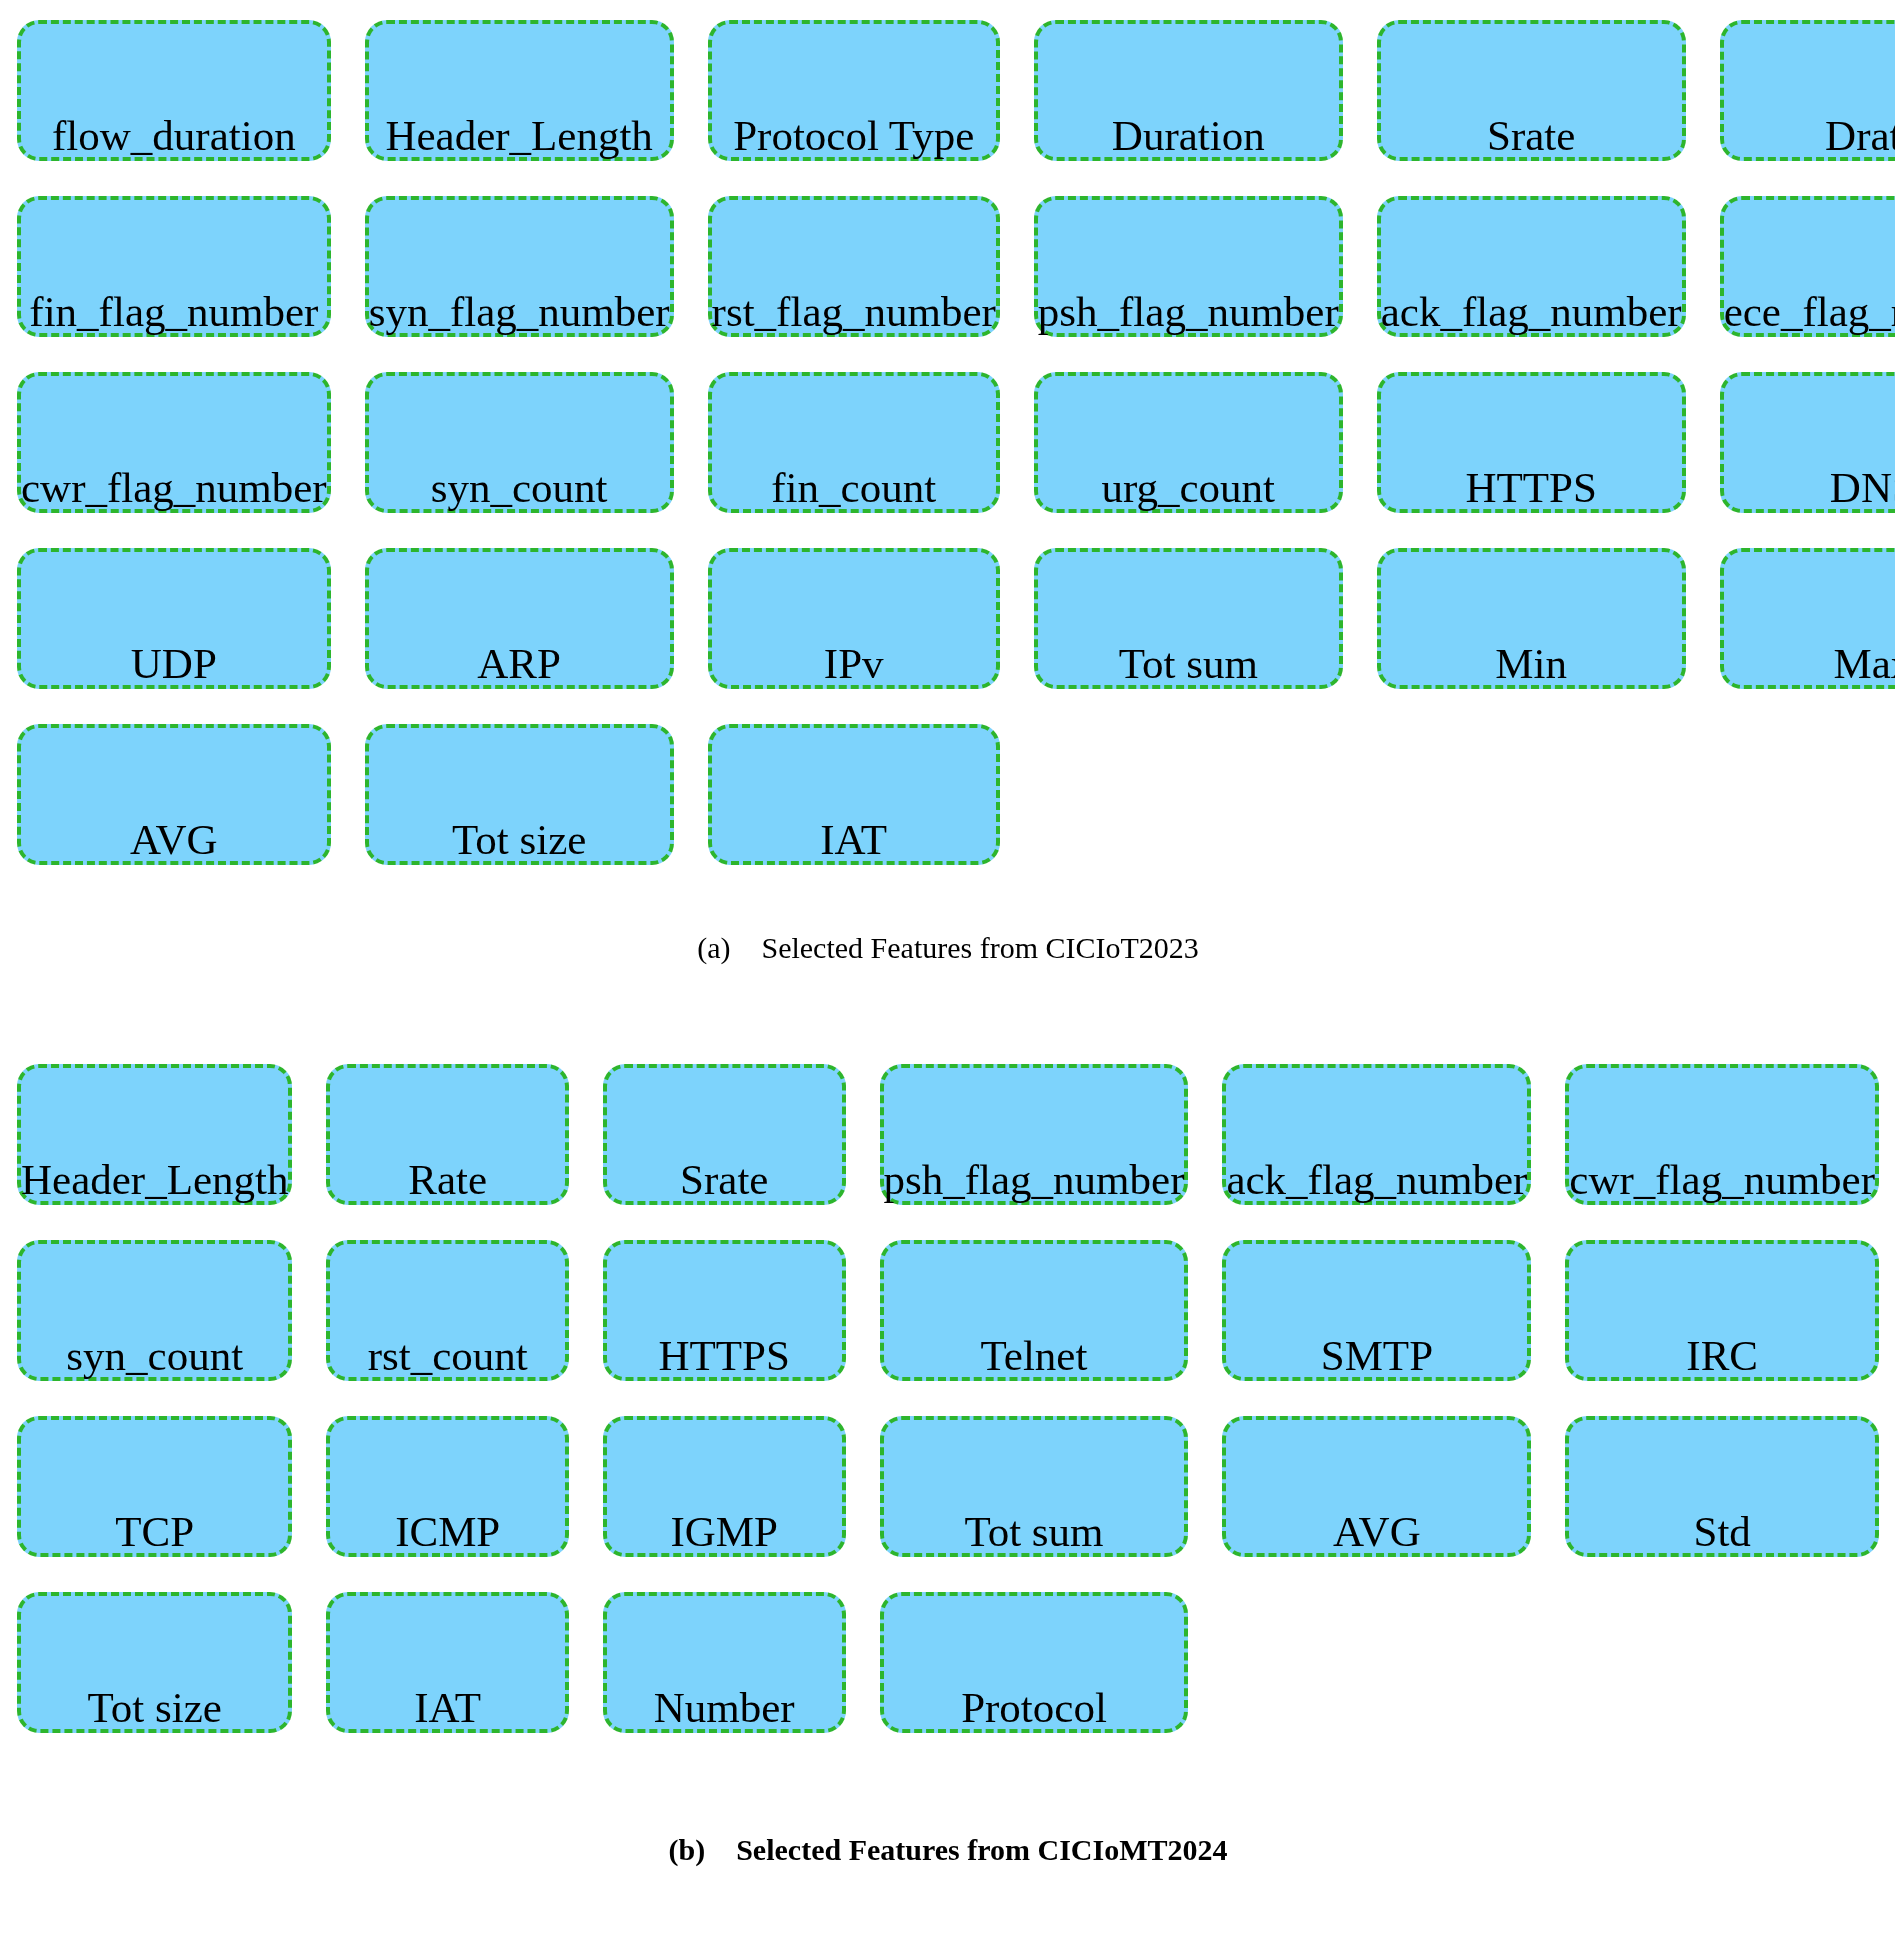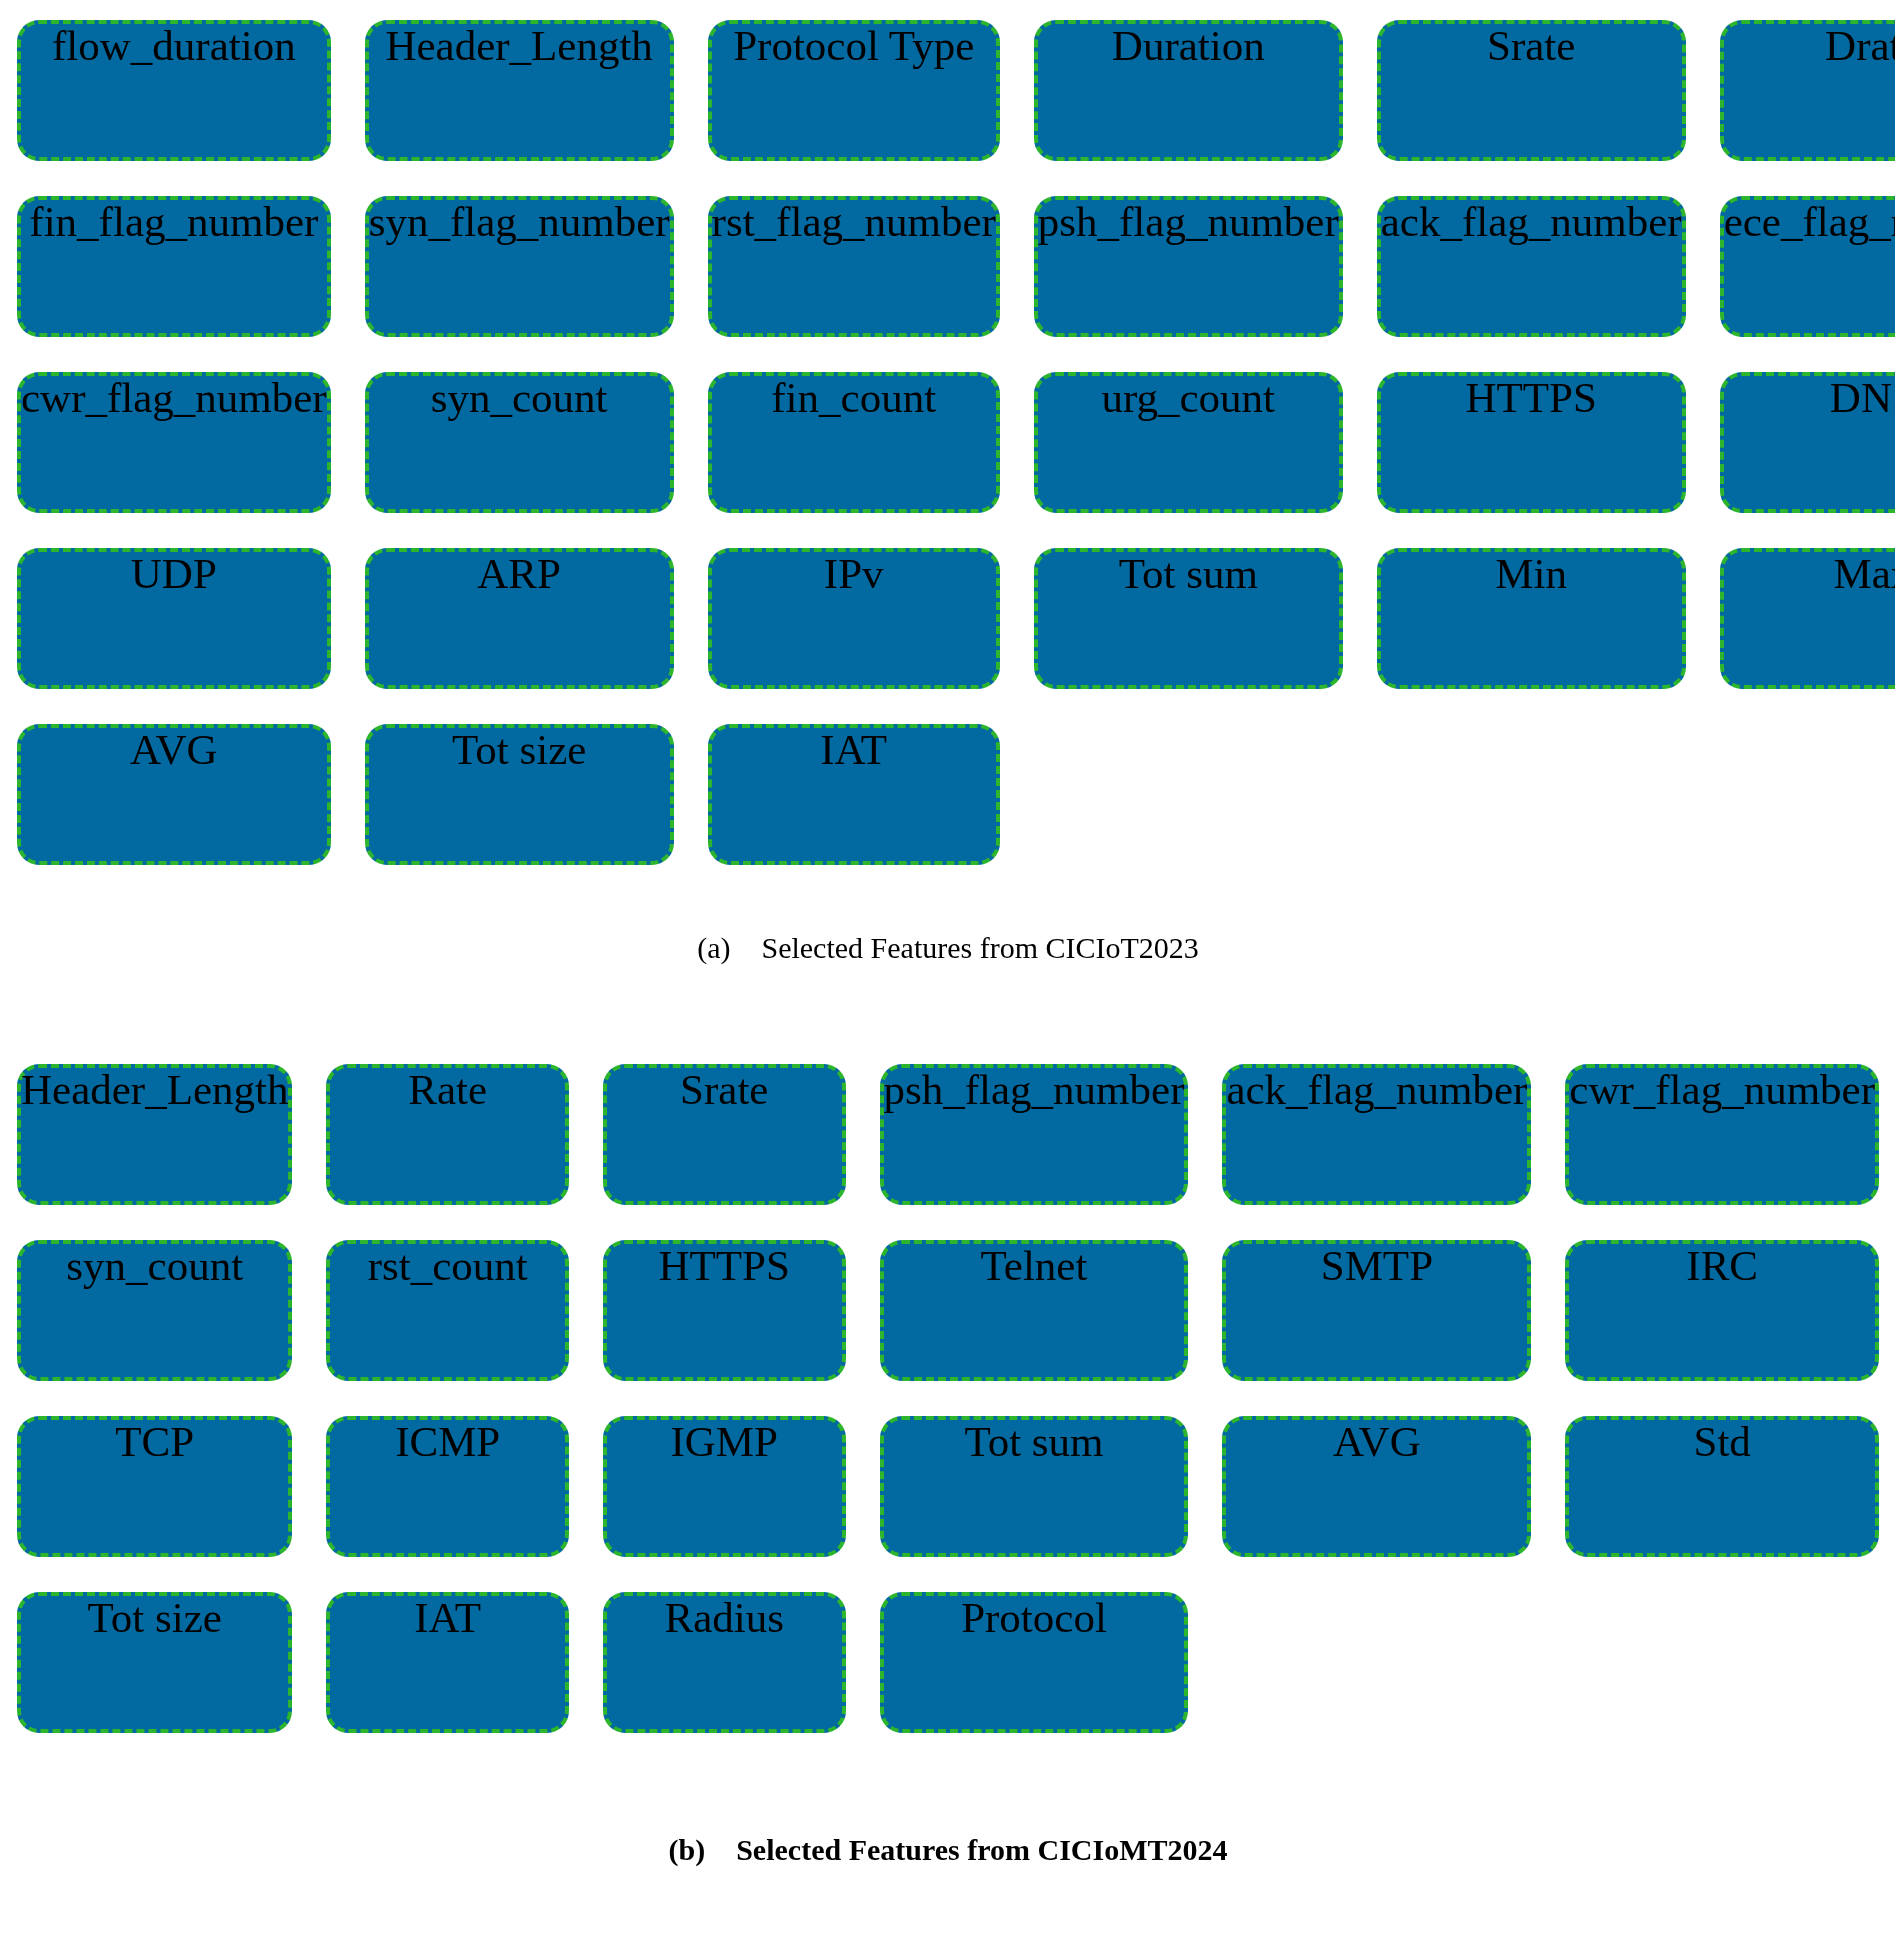--- a/index.html
+++ b/index.html
@@ -23,23 +23,23 @@
     grid-template-columns: repeat(6, 1fr);
     column-gap: 34px;
     row-gap: 35px;
   }
   .feature-box {
     height: 141px;
     box-sizing: border-box;
     border: 4.3px dashed var(--green);
     border-radius: 22px;
     display: flex;
-    align-items: flex-start;
+    align-items: flex-end;
     justify-content: center;
-    background: #0369a1;
+    background: #7dd3fc;
   }
   .feature-label {
     font-size: 43px;
     line-height: 1;
     white-space: nowrap;
     color: var(--ink);
   }
   .caption {
     text-align: center;
     font-size: 30px;
@@ -201,21 +201,21 @@
         <div class="feature-box">
           <span class="feature-label">Std</span>
         </div>
         <div class="feature-box">
           <span class="feature-label">Tot size</span>
         </div>
         <div class="feature-box">
           <span class="feature-label">IAT</span>
         </div>
         <div class="feature-box">
-          <span class="feature-label">Radius</span>
+          <span class="feature-label">Number</span>
         </div>
         <div class="feature-box">
           <span class="feature-label">Protocol</span>
         </div>
       </div>
     <p class="caption caption-b">
       <span class="caption-prefix">(b)</span><span>Selected Features from CICIoMT2024</span>
     </p>
   </section>
 

